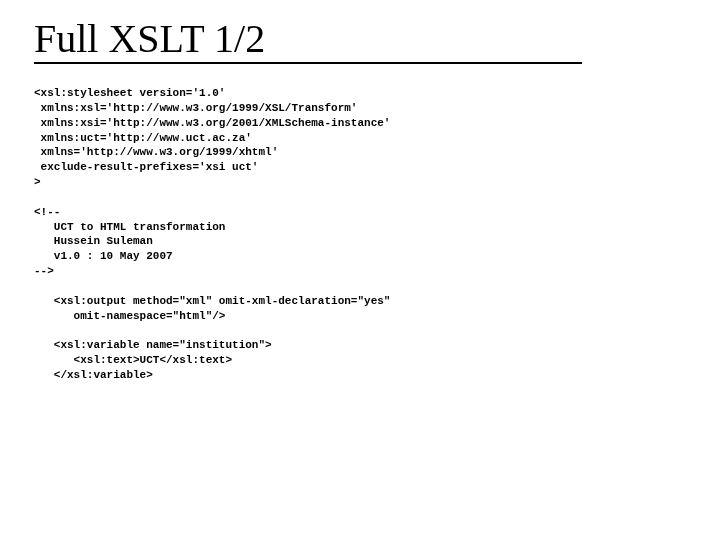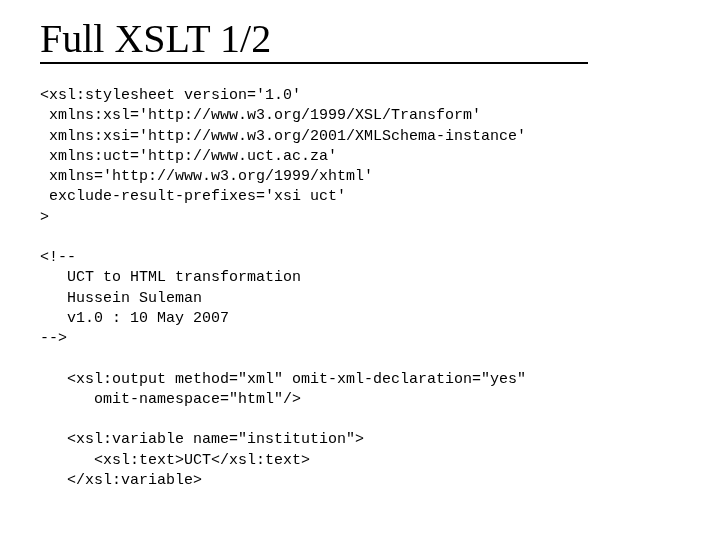--- a/index.html
+++ b/index.html
@@ -9,39 +9,39 @@
     height: 540px;
     background: #ffffff;
     font-family: "Times New Roman", Times, serif;
     color: #000;
   }
   .slide {
     box-sizing: border-box;
     width: 616px;
     height: 540px;
     padding: 18px 34px 0 34px;
-    margin-left: 6px;
   }
   .title-wrap {
     border-bottom: 2px solid #000;
     padding-bottom: 2px;
     margin-bottom: 22px;
   }
   .title {
     font-size: 40px;
     font-weight: 400;
     letter-spacing: 0px;
     margin: 0;
     line-height: 1.05;
   }
   .code {
     font-family: "Courier New", Courier, monospace;
-    font-size: 15px;
+    font-size: 11px;
     line-height: 1.35;
     white-space: pre;
+    font-weight: bold;
   }
 </style>
 </head>
 <body>
 
 <div class="slide">
   <div class="title-wrap">
     <h1 class="title">Full XSLT 1/2</h1>
   </div>
   <div class="code">&lt;xsl:stylesheet version='1.0'

